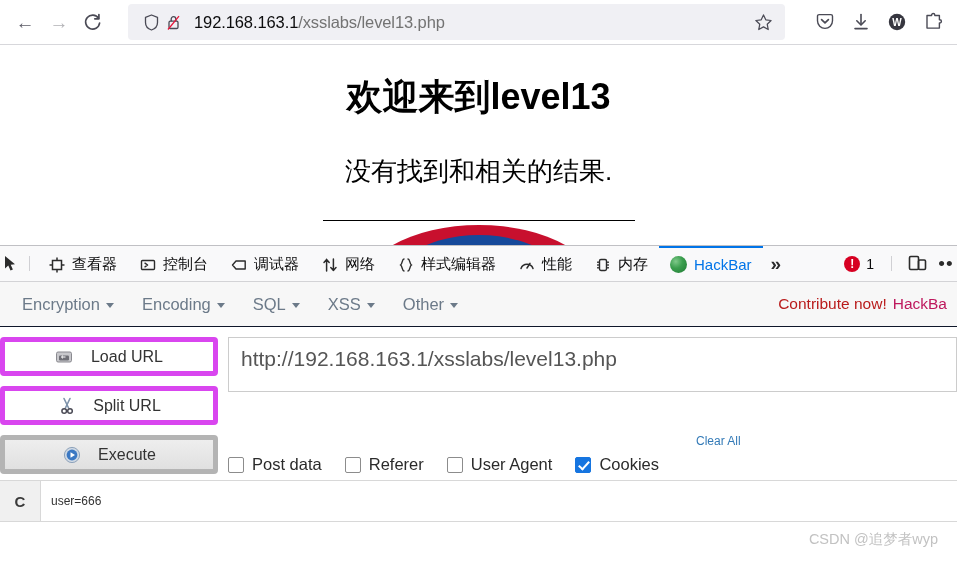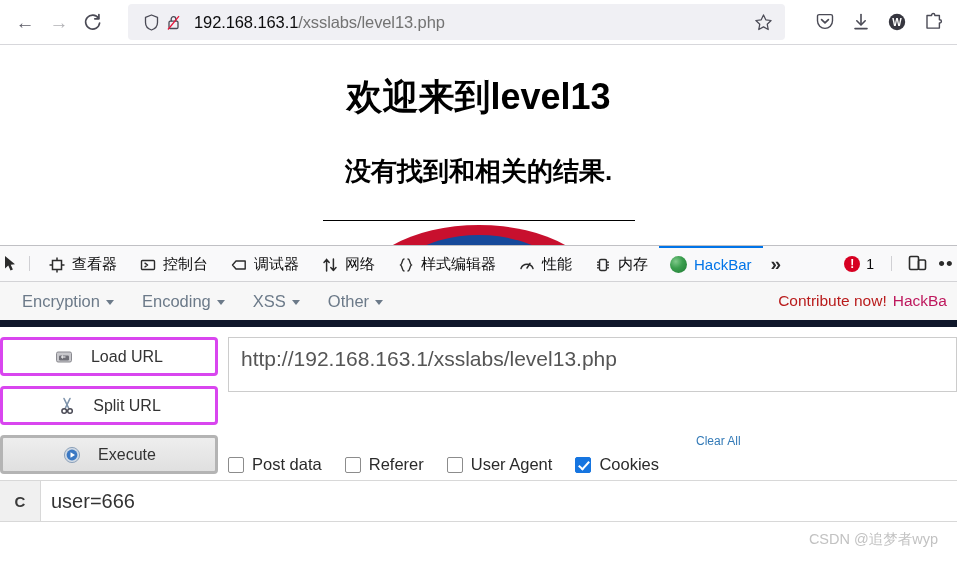--- a/index.html
+++ b/index.html
@@ -81,21 +81,21 @@
   }
   #welcome-heading {
     font-size: 36px;
     font-weight: bold;
     color: #000000;
     margin-top: 28px;
     letter-spacing: 0px;
   }
   #result-heading {
     font-size: 26px;
-    font-weight: bold;
+    font-weight: normal;
     color: #000000;
     margin-top: 32px;
   }
   #page-divider {
     width: 312px;
     margin: 31px auto 0;
     border: 0;
     border-top: 1px solid #000000;
   }
   #site-logo {
@@ -202,21 +202,21 @@
     color: #2b2b2b;
     flex: 0 0 auto;
   }
   #rdm-btn { width: 36px; }
   #dt-meatball { width: 22px; font-size: 19px; letter-spacing: 1px; overflow: hidden; }
 
   
   #hackbar-menubar {
     height: 45px;
     background: #f7f7f7;
-    border-bottom: 7px solid #0f172a;
+    border-bottom: 1px solid #0f172a;
     display: flex;
     align-items: center;
     padding: 0 8px;
   }
   .hb-menu-item {
     display: flex;
     align-items: center;
     gap: 6px;
     padding: 6px 14px;
     font-size: 16.5px;
@@ -252,21 +252,21 @@
   #hackbar-buttons {
     width: 228px;
     padding: 0 10px 0 0;
     display: flex;
     flex-direction: column;
     gap: 10px;
     flex: 0 0 auto;
   }
   .hb-btn {
     height: 39px;
-    border: 3px solid #d946ef;
+    border: 5px solid #d946ef;
     border-radius: 4px;
     background: #ffffff;
     display: flex;
     align-items: center;
     justify-content: center;
     gap: 17px;
     font-size: 16px;
     color: #333333;
   }
   .hb-btn.pressed {
@@ -362,21 +362,21 @@
     font-weight: bold;
     color: #3a3a3a;
     border-right: 1px solid #d8d8d8;
     flex: 0 0 auto;
   }
   #cookie-value {
     flex: 1 1 auto;
     display: flex;
     align-items: center;
     padding: 0 10px;
-    font-size: 20px;
+    font-size: 12px;
     color: #333333;
   }
 
   
   #watermark-area {
     height: 44px;
     position: relative;
     background: #ffffff;
   }
   #watermark {
@@ -573,20 +573,24 @@
   <div id="dt-meatball">••</div>
 </div>
 
 <div id="hackbar-menubar">
   <div class="hb-menu-item">
     <span>Encryption</span>
     <span class="caret-down"></span>
   </div>
   <div class="hb-menu-item">
     <span>Encoding</span>
+    <span class="caret-down"></span>
+  </div>
+  <div class="hb-menu-item">
+    <span>SQL</span>
     <span class="caret-down"></span>
   </div>
   <div class="hb-menu-item">
     <span>XSS</span>
     <span class="caret-down"></span>
   </div>
   <div class="hb-menu-item">
     <span>Other</span>
     <span class="caret-down"></span>
   </div>

